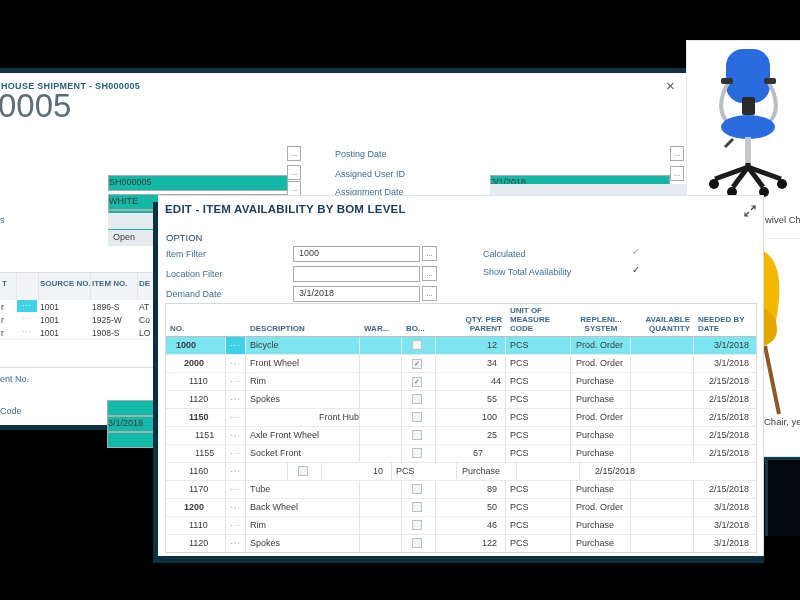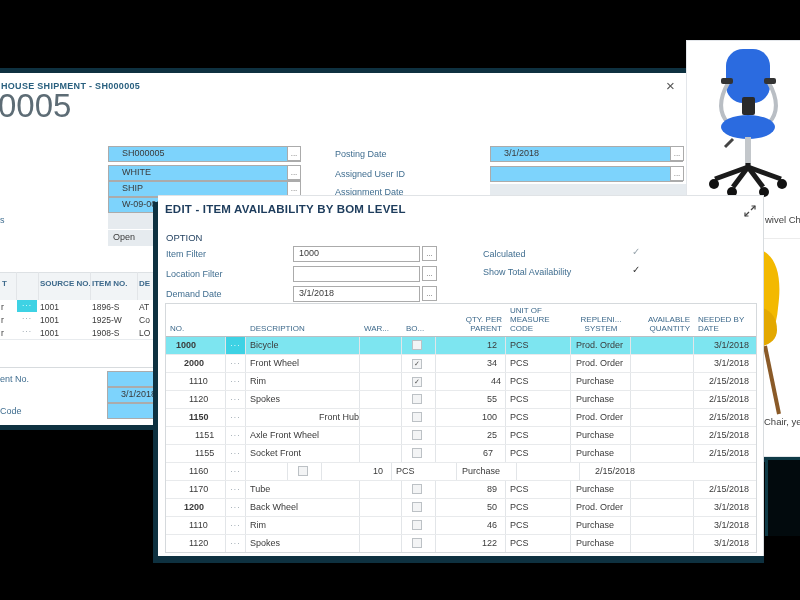--- a/index.html
+++ b/index.html
@@ -6,22 +6,22 @@
   .stage{position:relative;width:800px;height:600px;background:#000;overflow:hidden;
          font-family:"Liberation Sans","DejaVu Sans",sans-serif;}
   .abs{position:absolute;}
   
   .bg-window{position:absolute;left:0;top:73px;width:688px;height:352px;background:#fff;z-index:1;}
   .teal-strip{position:absolute;left:0;width:688px;height:5px;background:#0e3140;z-index:1;}
   .win-title{position:absolute;left:1px;top:8px;font-size:9px;font-weight:bold;color:#29607f;letter-spacing:.3px;}
   .big-heading{position:absolute;left:-2px;top:14px;font-size:33px;font-weight:300;color:#5d6c75;}
   .win-close{position:absolute;left:666px;top:5px;font-size:15px;color:#555;cursor:pointer;line-height:16px;}
   .lbl{position:absolute;font-size:9px;color:#406e90;white-space:nowrap;}
-  .fld{position:absolute;height:13px;border:1px solid #ababab;background:#7dd3fc;font-size:9px;color:#3a3a3a;
-       padding:1px 0 0 13px;white-space:nowrap;overflow:hidden;}
+  .fld{position:absolute;height:13px;border:1px solid #ababab;background:#14b8a6;font-size:9px;color:#3a3a3a;
+       padding:1px 0 0 0;white-space:nowrap;overflow:hidden;margin-top:29px;}
   .fldbar{position:absolute;background:#e6ebef;border:1px solid #e6ebef;height:13px;font-size:9px;color:#3a3a3a;padding:1px 0 0 4px;}
   .lkp{position:absolute;width:12px;height:13px;border:1px solid #ababab;background:#fff;font-size:8px;color:#666;
        text-align:center;line-height:13px;cursor:pointer;}
   .sep{position:absolute;left:0;height:1px;background:#d7dbde;}
   
   .bgt-head{position:absolute;background:#f1f4f6;border-top:1px solid #dde1e4;border-bottom:1px solid #c9ced2;}
   .bgt-h{position:absolute;font-size:8px;font-weight:bold;color:#3d698b;white-space:nowrap;}
   .bgt-row{position:absolute;height:13px;border-bottom:1px solid #e8ebee;background:#fff;}
   .bgt-c{position:absolute;font-size:8.5px;color:#3a3a3a;top:2px;white-space:nowrap;}
   .bgt-dots{position:absolute;width:20px;height:12px;text-align:center;font-size:7px;color:#8a97a1;line-height:12px;letter-spacing:1px;}
@@ -46,21 +46,21 @@
            padding:1px 0 0 5px;}
   .dlg-lkp{position:absolute;left:264px;width:13px;height:13px;border:1px solid #ababab;background:#fff;font-size:8px;
            color:#666;text-align:center;line-height:13px;cursor:pointer;}
   .chk-lbl{position:absolute;left:325px;font-size:9px;color:#406e90;white-space:nowrap;}
   .chk{position:absolute;left:474px;font-size:10px;}
   .chk.dim{color:#9aa6ae;}
   .chk.dark{color:#3a3a3a;font-weight:bold;}
   
   .dtable{position:absolute;left:7px;top:107px;width:590px;border:1px solid #d5d9dc;background:#fff;}
   .dhead{display:flex;align-items:flex-end;height:32px;border-bottom:1px solid #b9bfc4;}
-  .dh{font-size:8px;font-weight:normal;color:#3d698b;line-height:9px;padding:0 4px 3px 4px;box-sizing:border-box;}
+  .dh{font-size:8px;font-weight:bold;color:#3d698b;line-height:9px;padding:0 4px 3px 4px;box-sizing:border-box;}
   .drow{display:flex;height:17px;border-bottom:1px solid #e8eaec;background:#fff;cursor:pointer;}
   .drow:last-child{border-bottom:none;}
   .drow.sel{background:#7de5f0;}
   .dc{font-size:9px;color:#3a3a3a;box-sizing:border-box;padding-top:3px;border-right:1px solid #e2e5e8;
       white-space:nowrap;overflow:hidden;}
   .dc:last-child{border-right:none;}
   .dc.bold{font-weight:bold;}
   .dc.dots{font-size:7px;color:#8a97a1;text-align:center;letter-spacing:1px;padding-top:5px;}
   .drow.sel .dc.dots{background:#3ed2e4;color:#fff;}
   .cbox{display:inline-block;width:8px;height:8px;border:1px solid #bcc1c5;background:#f3f4f5;margin-left:10px;
@@ -301,21 +301,21 @@
             <div class="dc" style="width: 60px; padding-left: 5px;">Purchase</div>
             <div class="dc right" style="width: 63px; padding-right: 6px;"></div>
             <div class="dc right" style="width: 62px; padding-right: 7px;">2/15/2018</div>
           </div>
           <div class="drow">
             <div class="dc" style="width: 60px; padding-left: 29px;">1155</div>
             <div class="dc dots" style="width: 20px;">···</div>
             <div class="dc" style="width: 114px; padding-left: 4px;">Socket Front</div>
             <div class="dc" style="width: 42px;"></div>
             <div class="dc" style="width: 34px;"><span class="cbox"></span></div>
-            <div class="dc right" style="width: 70px; padding-right: 12px;">67</div>
+            <div class="dc right" style="width: 70px; padding-right: 22px;">67</div>
             <div class="dc" style="width: 65px; padding-left: 4px;">PCS</div>
             <div class="dc" style="width: 60px; padding-left: 5px;">Purchase</div>
             <div class="dc right" style="width: 63px; padding-right: 6px;"></div>
             <div class="dc right" style="width: 62px; padding-right: 7px;">2/15/2018</div>
           </div>
           <div class="drow">
             <div class="dc" style="width: 60px; padding-left: 23px;">1160</div>
             <div class="dc dots" style="width: 20px;">···</div>
             <div class="dc" style="width: 42px;"></div>
             <div class="dc" style="width: 34px;"><span class="cbox"></span></div>

